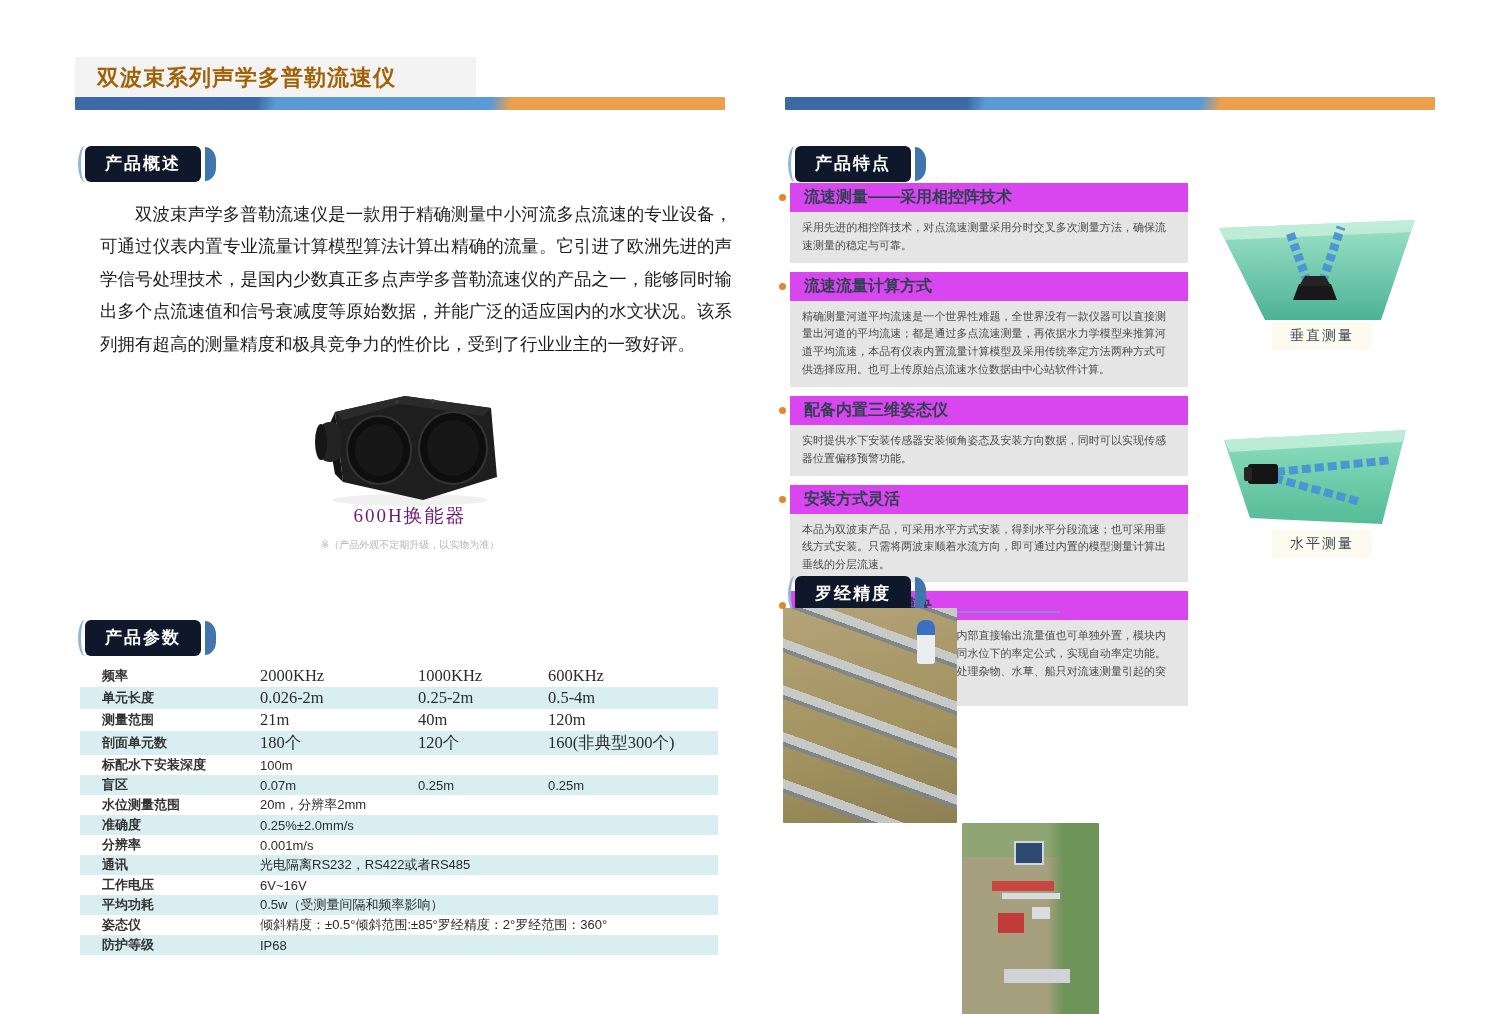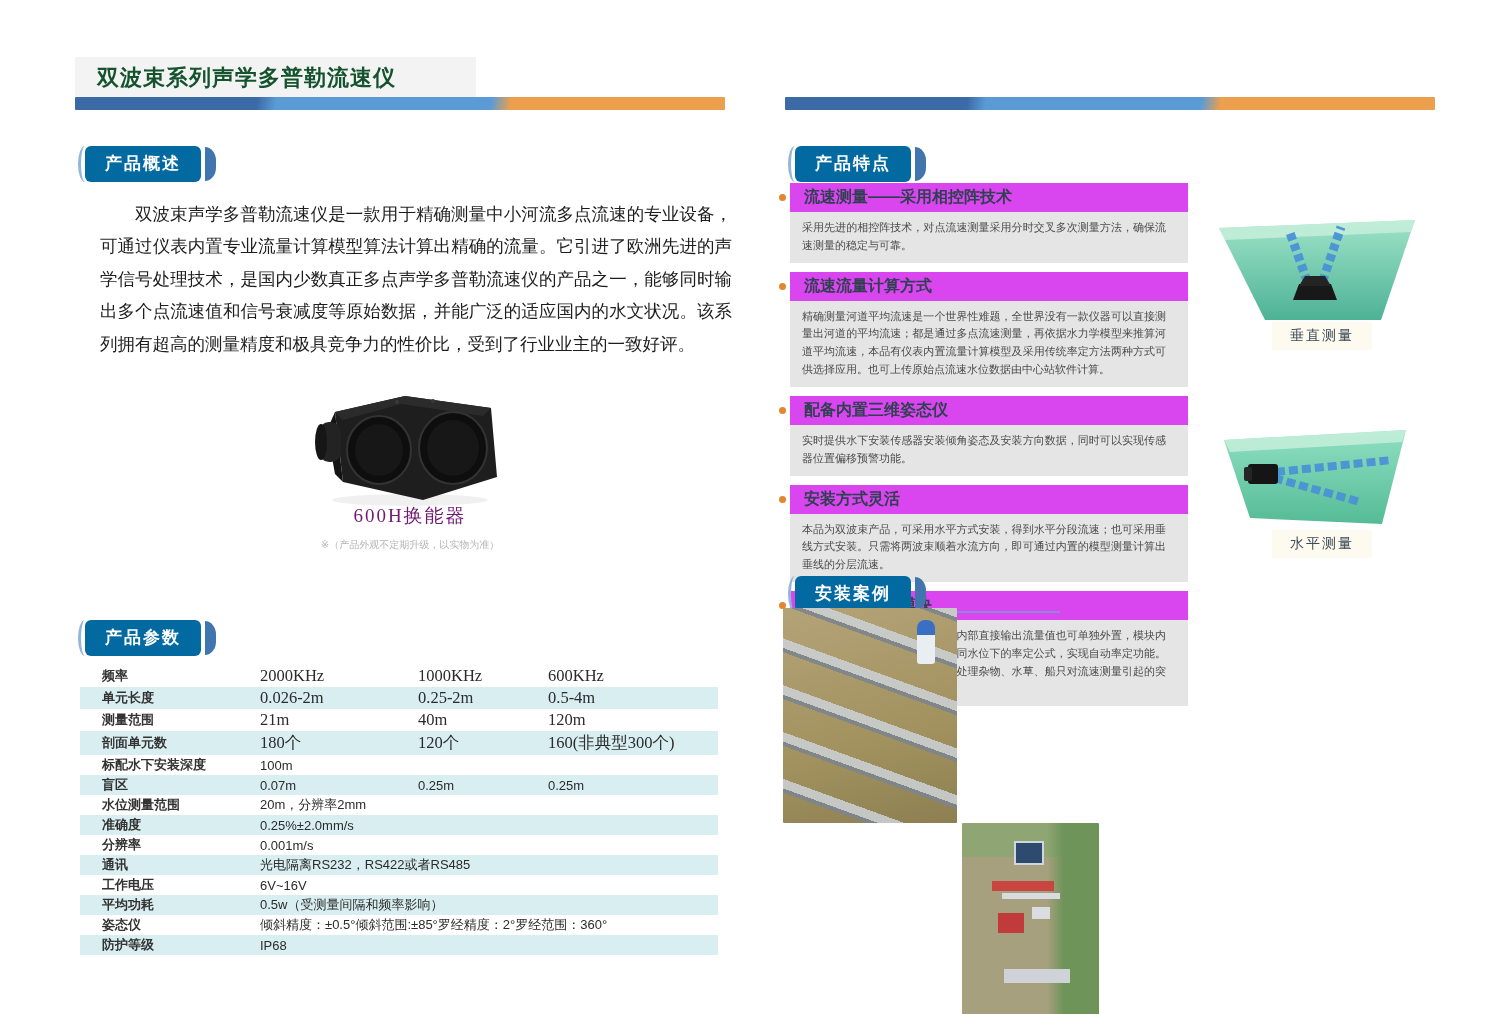--- a/index.html
+++ b/index.html
@@ -11,21 +11,21 @@
     color:#222;
     overflow:hidden;
   }
   
   .abs { position:absolute; }
 
   
   .page-title {
     left:75px; top:57px;
     background:#f3f3f3;
-    color:#14532d;
+    color:#a16207;
     font-size:22px; font-weight:bold;
     letter-spacing:1px;
     padding:6px 80px 8px 22px;
   }
   .grad-bar {
     height:13px;
     background:linear-gradient(100deg,
       #3b6aa6 0%, #3b6aa6 28%,
       #5b9bd5 31%, #5b9bd5 64%,
       #eca04d 67%, #eca04d 100%);
@@ -36,21 +36,21 @@
 
   
   .badge { display:inline-flex; align-items:center; }
   .badge .arc-l {
     width:14px; height:36px;
     border-left:3px solid #93b5d8;
     border-radius:50%;
     margin-right:-7px;
   }
   .badge .pill {
-    background:#0369a1;
+    background:#0f172a;
     color:#fff;
     font-size:17px; font-weight:bold;
     letter-spacing:2px;
     padding:6px 20px 7px 20px;
     border-radius:6px;
   }
   .badge .arc-r {
     width:11px; height:34px;
     background:#4076ad;
     border-radius:0 14px 14px 0 / 0 17px 17px 0;
@@ -344,19 +344,19 @@
   <polygon points="14,20 196,10 192,22 20,32" fill="#c6eedb" opacity="0.85"></polygon>
   <line x1="66" y1="52" x2="182" y2="40" stroke="#4a93d6" stroke-width="8" stroke-dasharray="9 4" opacity="0.95"></line>
   <line x1="64" y1="58" x2="150" y2="82" stroke="#4a93d6" stroke-width="8" stroke-dasharray="9 4" opacity="0.95"></line>
   <rect x="38" y="44" width="30" height="20" rx="3" fill="#151515"></rect>
   <rect x="34" y="47" width="8" height="14" rx="2" fill="#262626"></rect>
 </svg>
 <div class="abs diagram-label diagram-label-2">水平测量</div>
 
 <div class="abs badge" style="left:788px; top:576px;">
   <span class="arc-l"></span>
-  <span class="pill">安装案例</span>
+  <span class="pill">罗经精度</span>
   <span class="arc-r"></span>
 </div>
 <div class="abs badge-underline" style="left:790px; top:611px; width:270px;"></div>
 
 <div class="abs photo photo-1"></div>
 <div class="abs photo photo-2"></div>
 
 </body></html>

